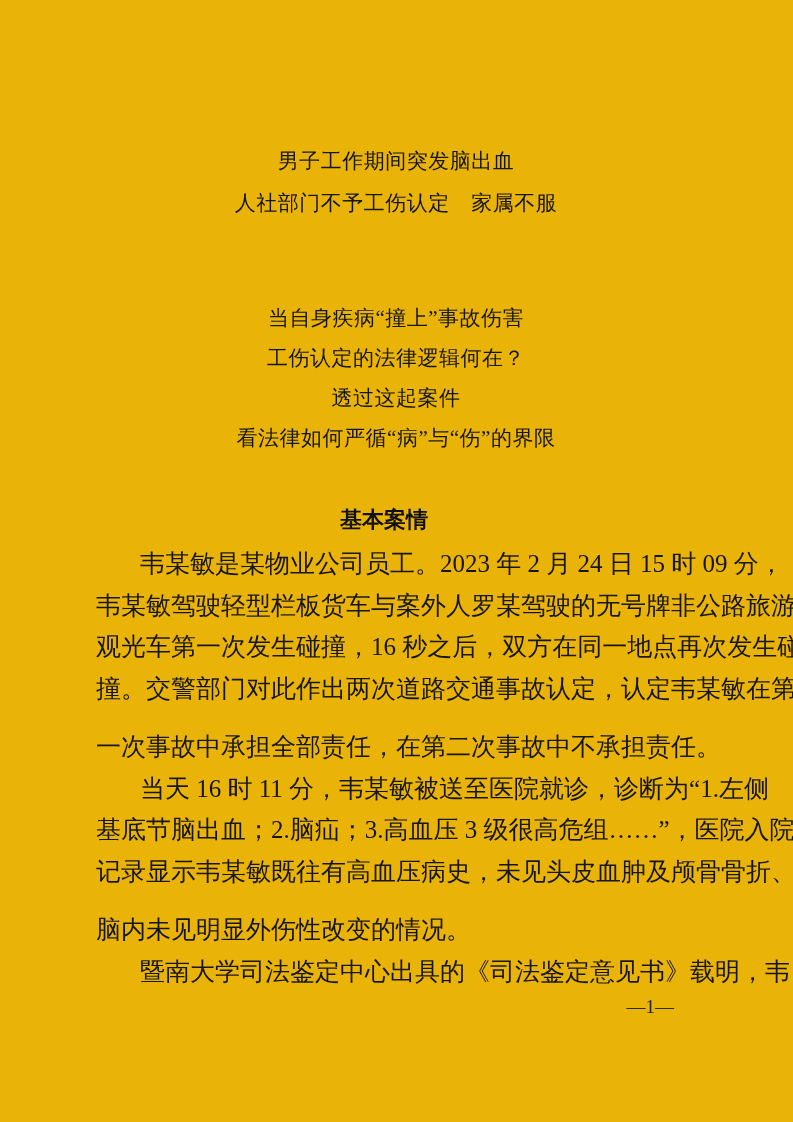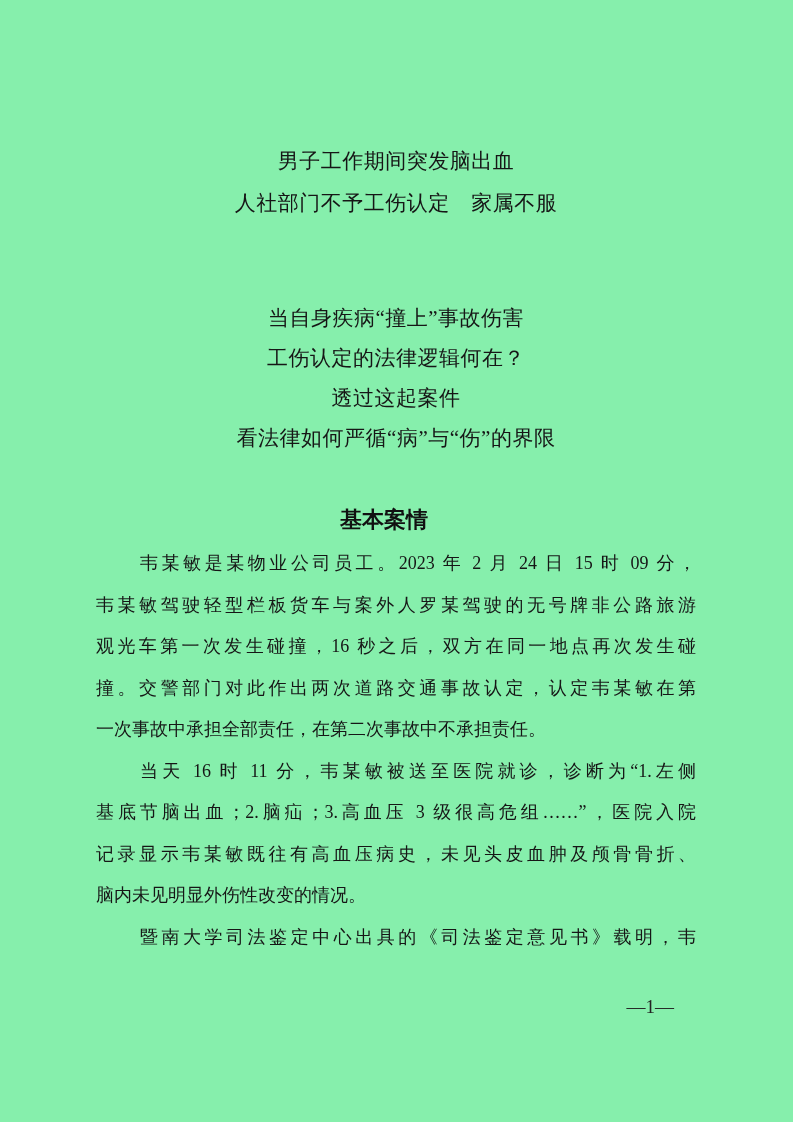--- a/index.html
+++ b/index.html
@@ -13,21 +13,21 @@
     position: relative;
     overflow: hidden;
     font-family: "Liberation Serif", "DejaVu Serif", serif;
     color: #161616;
   }
   .page {
     position: absolute;
     left: 0; top: 0;
     width: 793px;
     height: 1122px;
-    background: #86efac;
+    background: #eab308;
   }
   .title-block {
     position: absolute;
     left: 96px;
     width: 600px;
     text-align: center;
     font-size: 21px;
     letter-spacing: 0.5px;
   }
   .tb1 {
@@ -49,34 +49,35 @@
     font-weight: 700;
     font-size: 22px;
     line-height: 30px;
     color: #111111;
   }
   .body-text {
     position: absolute;
     left: 96px;
     top: 543px;
     width: 600px;
-    font-size: 18px;
+    font-size: 25px;
   }
   .body-line {
     line-height: 41.5px;
     text-align: justify;
     text-align-last: justify;
     text-justify: inter-character;
     white-space: nowrap;
   }
   .body-line.indent {
     text-indent: 44px;
   }
   .body-line.para-end {
     text-align-last: left;
+    margin-top: 17px;
   }
   .footer {
     position: absolute;
     left: 96px;
     top: 996px;
     width: 600px;
     text-align: right;
     padding-right: 0;
     box-sizing: border-box;
   }

